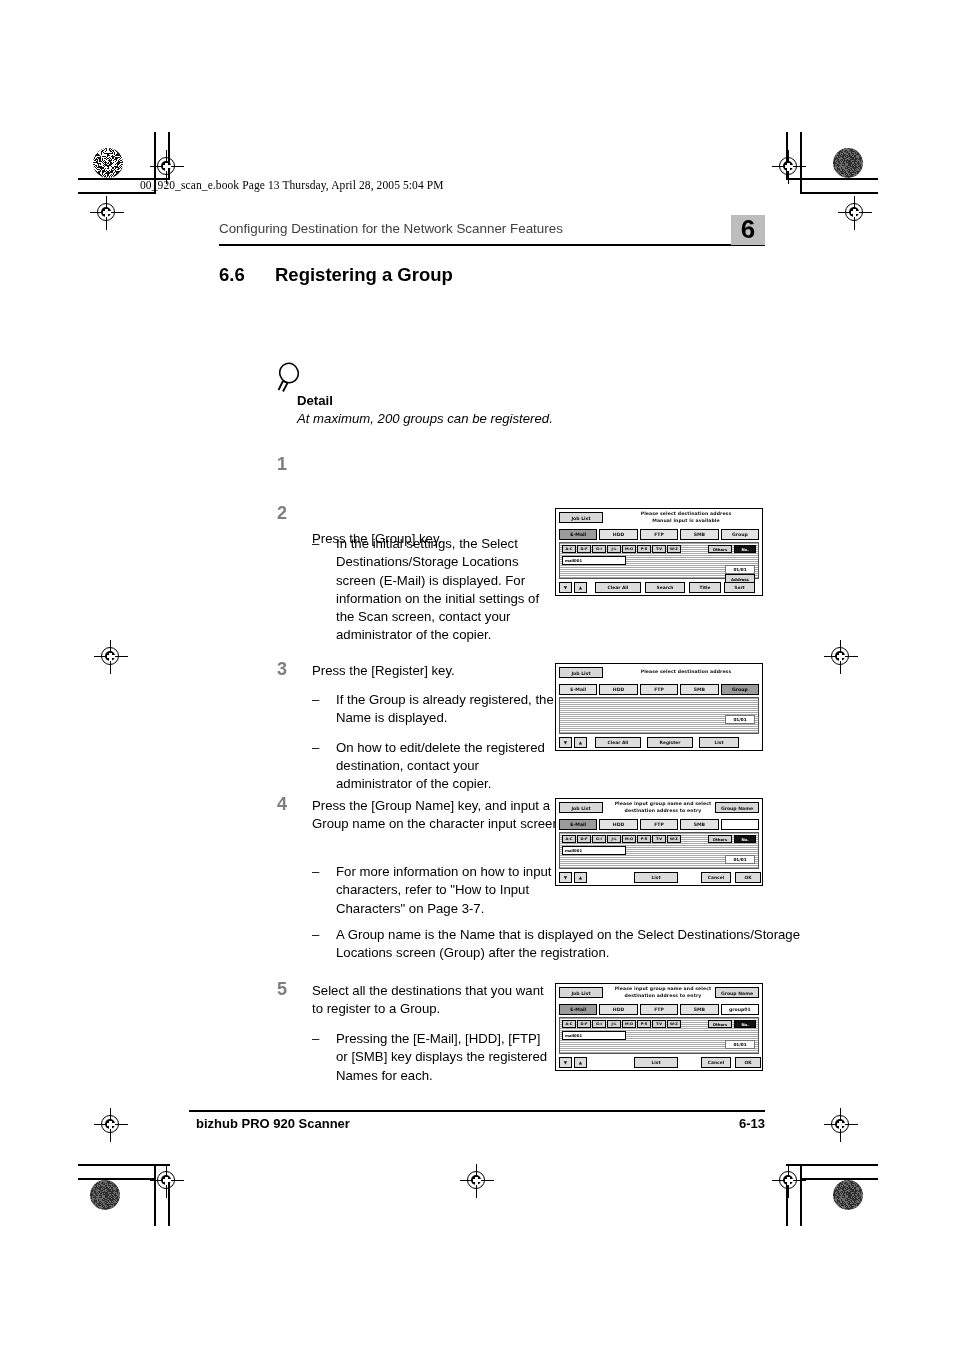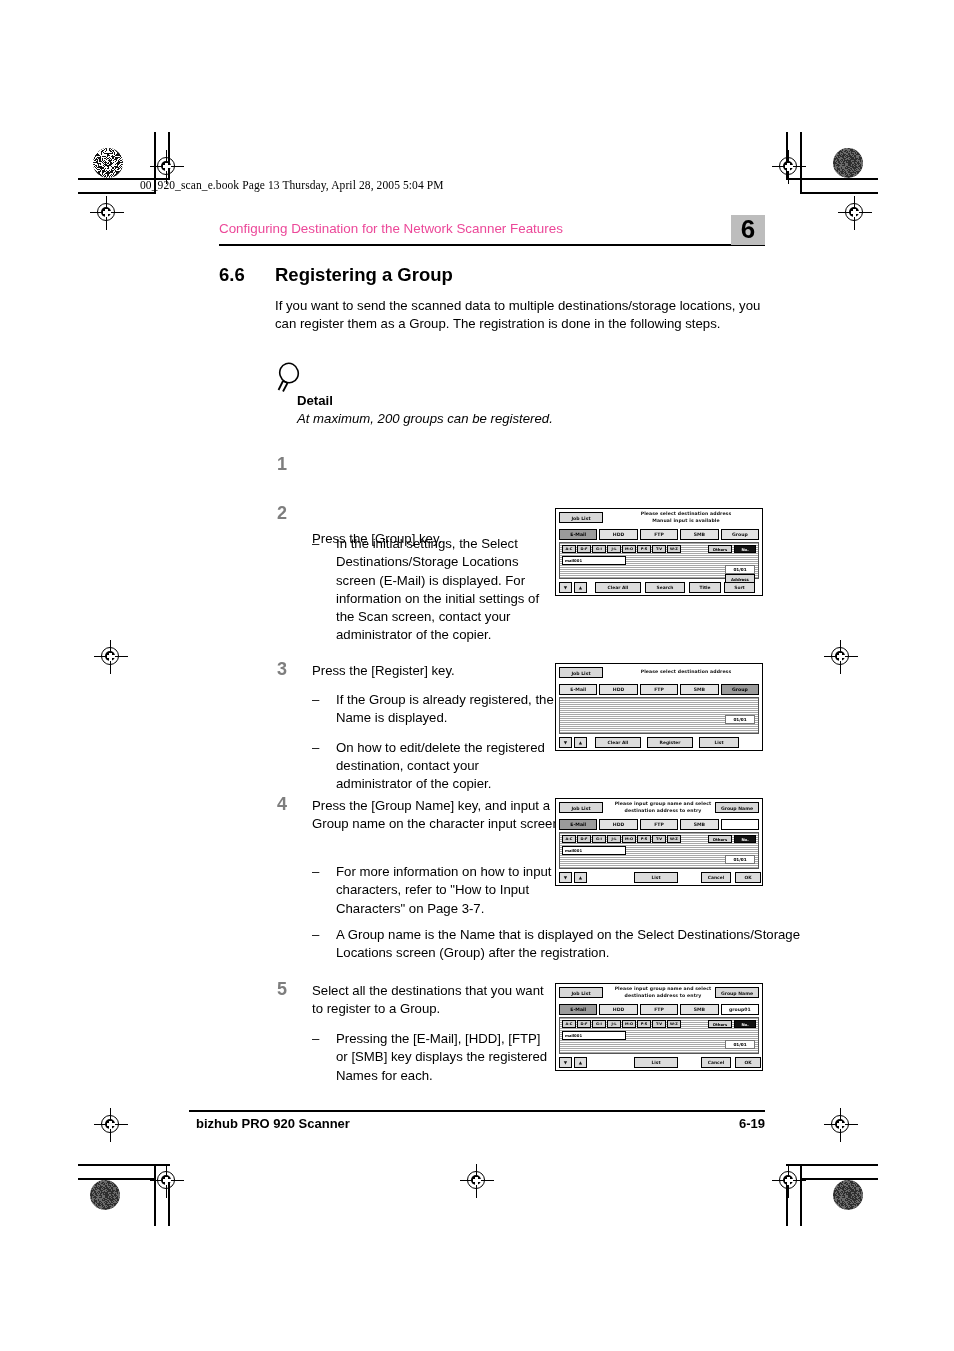--- a/index.html
+++ b/index.html
@@ -75,21 +75,21 @@
     color: #000;
     white-space: nowrap;
   }
 
   
   .running-head {
     position: absolute;
     left: 219px;
     top: 221px;
     font-size: 13.4px;
-    color: #ec4899;
+    color: #404040;
     white-space: nowrap;
     text-align: right;
   }
   .header-rule {
     position: absolute;
     left: 219px;
     top: 244px;
     width: 546px;
     height: 1.6px;
     background: #000;
@@ -565,21 +565,20 @@
 
   <div class="bookmark-line">00_920_scan_e.book  Page 13  Thursday, April 28, 2005  5:04 PM</div>
 
   <div class="running-head">Configuring Destination for the Network Scanner Features</div>
   <div class="header-rule"></div>
   <div class="chapter-box"></div>
   <div class="chapter-num">6</div>
 
   <div class="sec-num">6.6</div>
   <div class="sec-title">Registering a Group</div>
-  <div class="intro">If you want to send the scanned data to multiple destinations/storage locations, you can register them as a Group. The registration is done in the following steps.</div>
 
   <div class="detail-icon">
     <svg width="28" height="30" viewBox="0 0 28 30">
       <ellipse cx="12" cy="11" rx="9.2" ry="9.8" fill="none" stroke="#000" stroke-width="1.6" transform="rotate(-18 12 11)"></ellipse>
       <line x1="6" y1="19" x2="1.5" y2="28" stroke="#000" stroke-width="1.8"></line>
       <line x1="10.5" y1="21" x2="6" y2="29.5" stroke="#000" stroke-width="1.8"></line>
       <line x1="6" y1="19" x2="10.5" y2="21" stroke="#000" stroke-width="1.4"></line>
     </svg>
   </div>
   <div class="detail-title">Detail</div>
@@ -796,15 +795,15 @@
         <div class="lcd-btn lcd-arrow" style="left:15px;">▲</div>
         <div class="lcd-btn" style="left:75px;  width:44px;">List</div>
         <div class="lcd-btn" style="left:142px; width:30px;">Cancel</div>
         <div class="lcd-btn" style="left:176px; width:26px;">OK</div>
       </div>
     </div>
   </div>
 
   <div class="footer-rule"></div>
   <div class="footer-left">bizhub PRO 920 Scanner</div>
-  <div class="footer-right">6-19</div>
+  <div class="footer-right">6-13</div>
 
 </div>
 
 </body></html>

